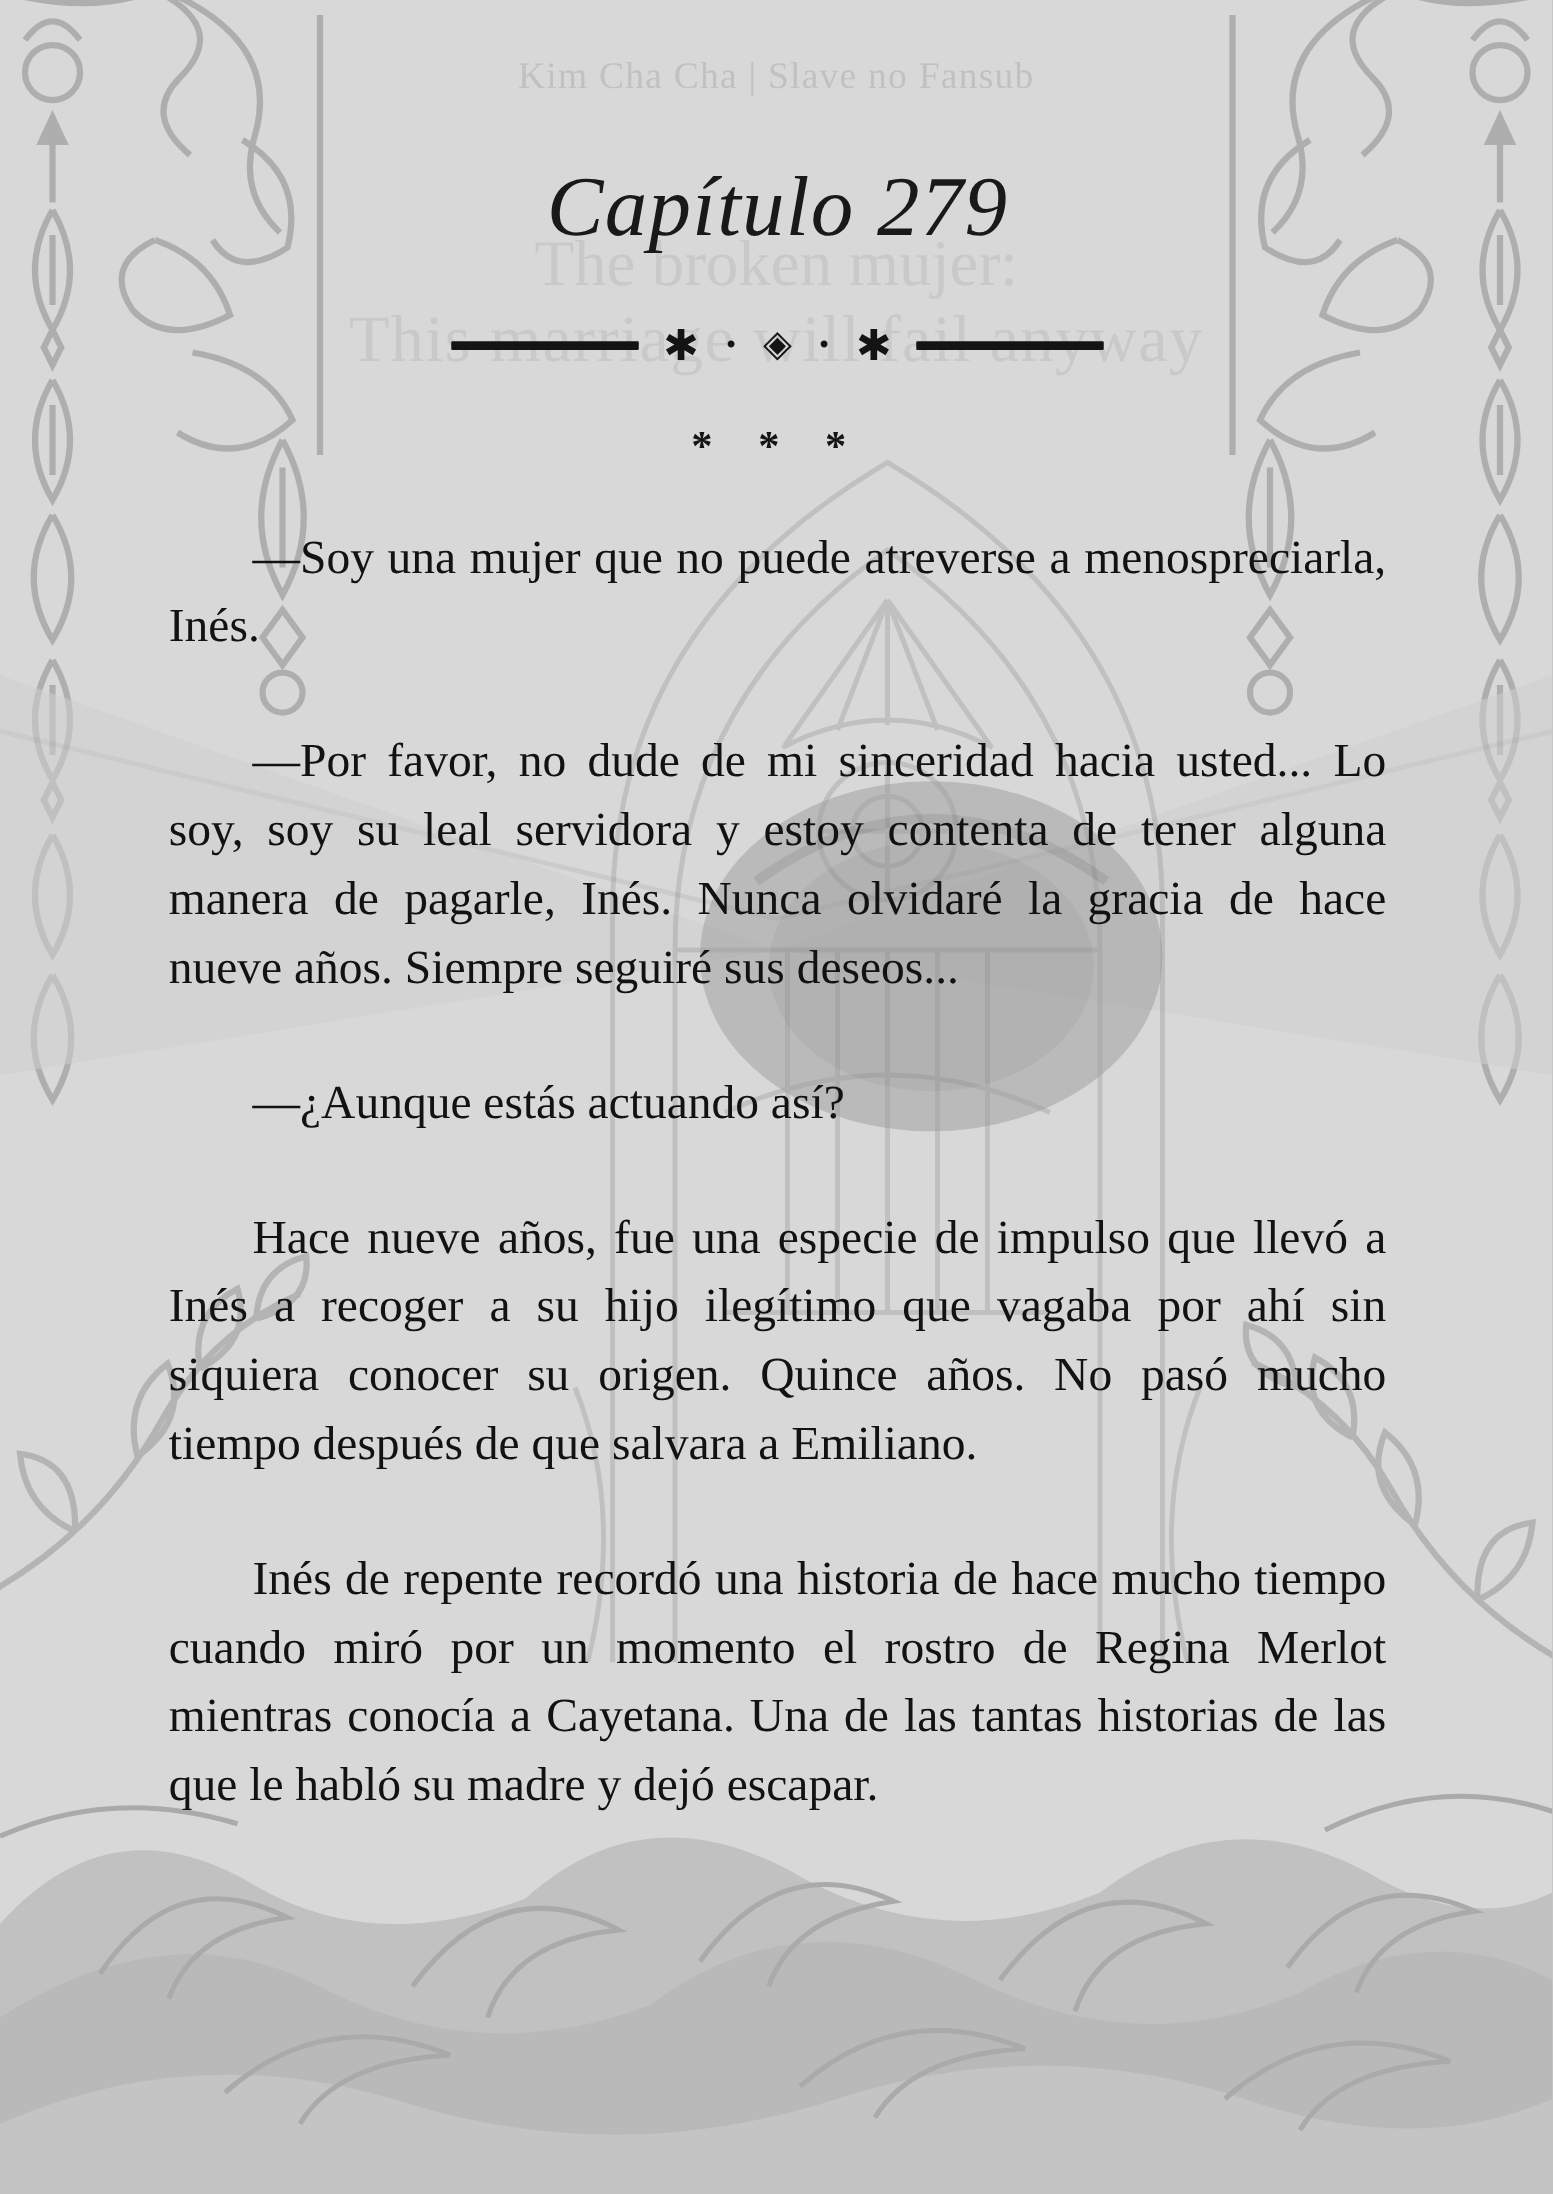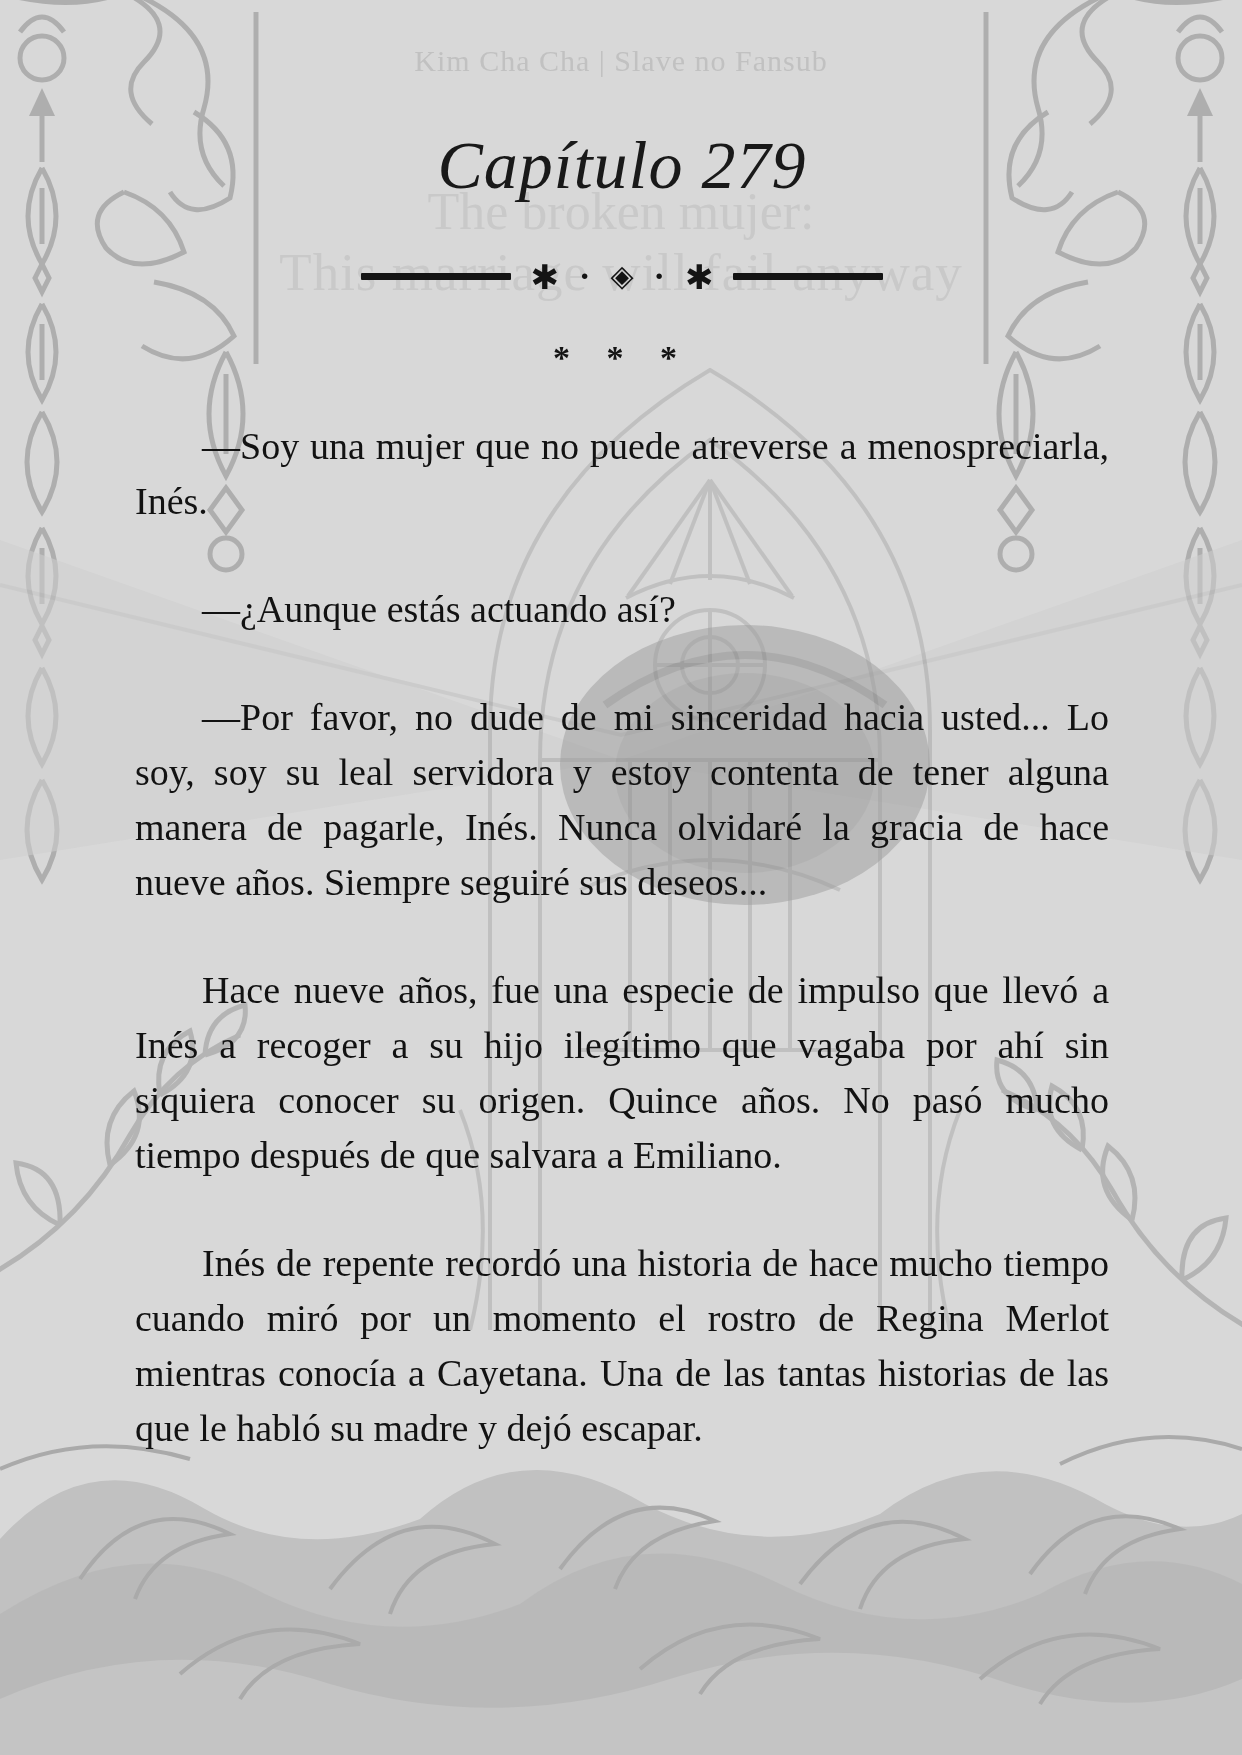--- a/index.html
+++ b/index.html
@@ -217,20 +217,20 @@
       <span class="dia">◈</span>
       <span class="dot">·</span>
       <span class="ast">✱</span>
       <span class="bar"></span>
     </div>
 
     <div class="scene-break">* * *</div>
 
     <div class="body-text">
       <p>—Soy una mujer que no puede atreverse a menospreciarla, Inés.</p>
+      <p>—Por favor, no dude de mi sinceridad hacia usted... Lo soy, soy su leal servidora y estoy contenta de tener alguna manera de pagarle, Inés. Nunca olvidaré la gracia de hace nueve años. Siempre seguiré sus deseos...</p>
       <p>—¿Aunque estás actuando así?</p>
-      <p>—Por favor, no dude de mi sinceridad hacia usted... Lo soy, soy su leal servidora y estoy contenta de tener alguna manera de pagarle, Inés. Nunca olvidaré la gracia de hace nueve años. Siempre seguiré sus deseos...</p>
       <p>Hace nueve años, fue una especie de impulso que llevó a Inés a recoger a su hijo ilegítimo que vagaba por ahí sin siquiera conocer su origen. Quince años. No pasó mucho tiempo después de que salvara a Emiliano.</p>
       <p>Inés de repente recordó una historia de hace mucho tiempo cuando miró por un momento el rostro de Regina Merlot mientras conocía a Cayetana. Una de las tantas historias de las que le habló su madre y dejó escapar.</p>
     </div>
   </div>
 
 </div>
 
 </body></html>

